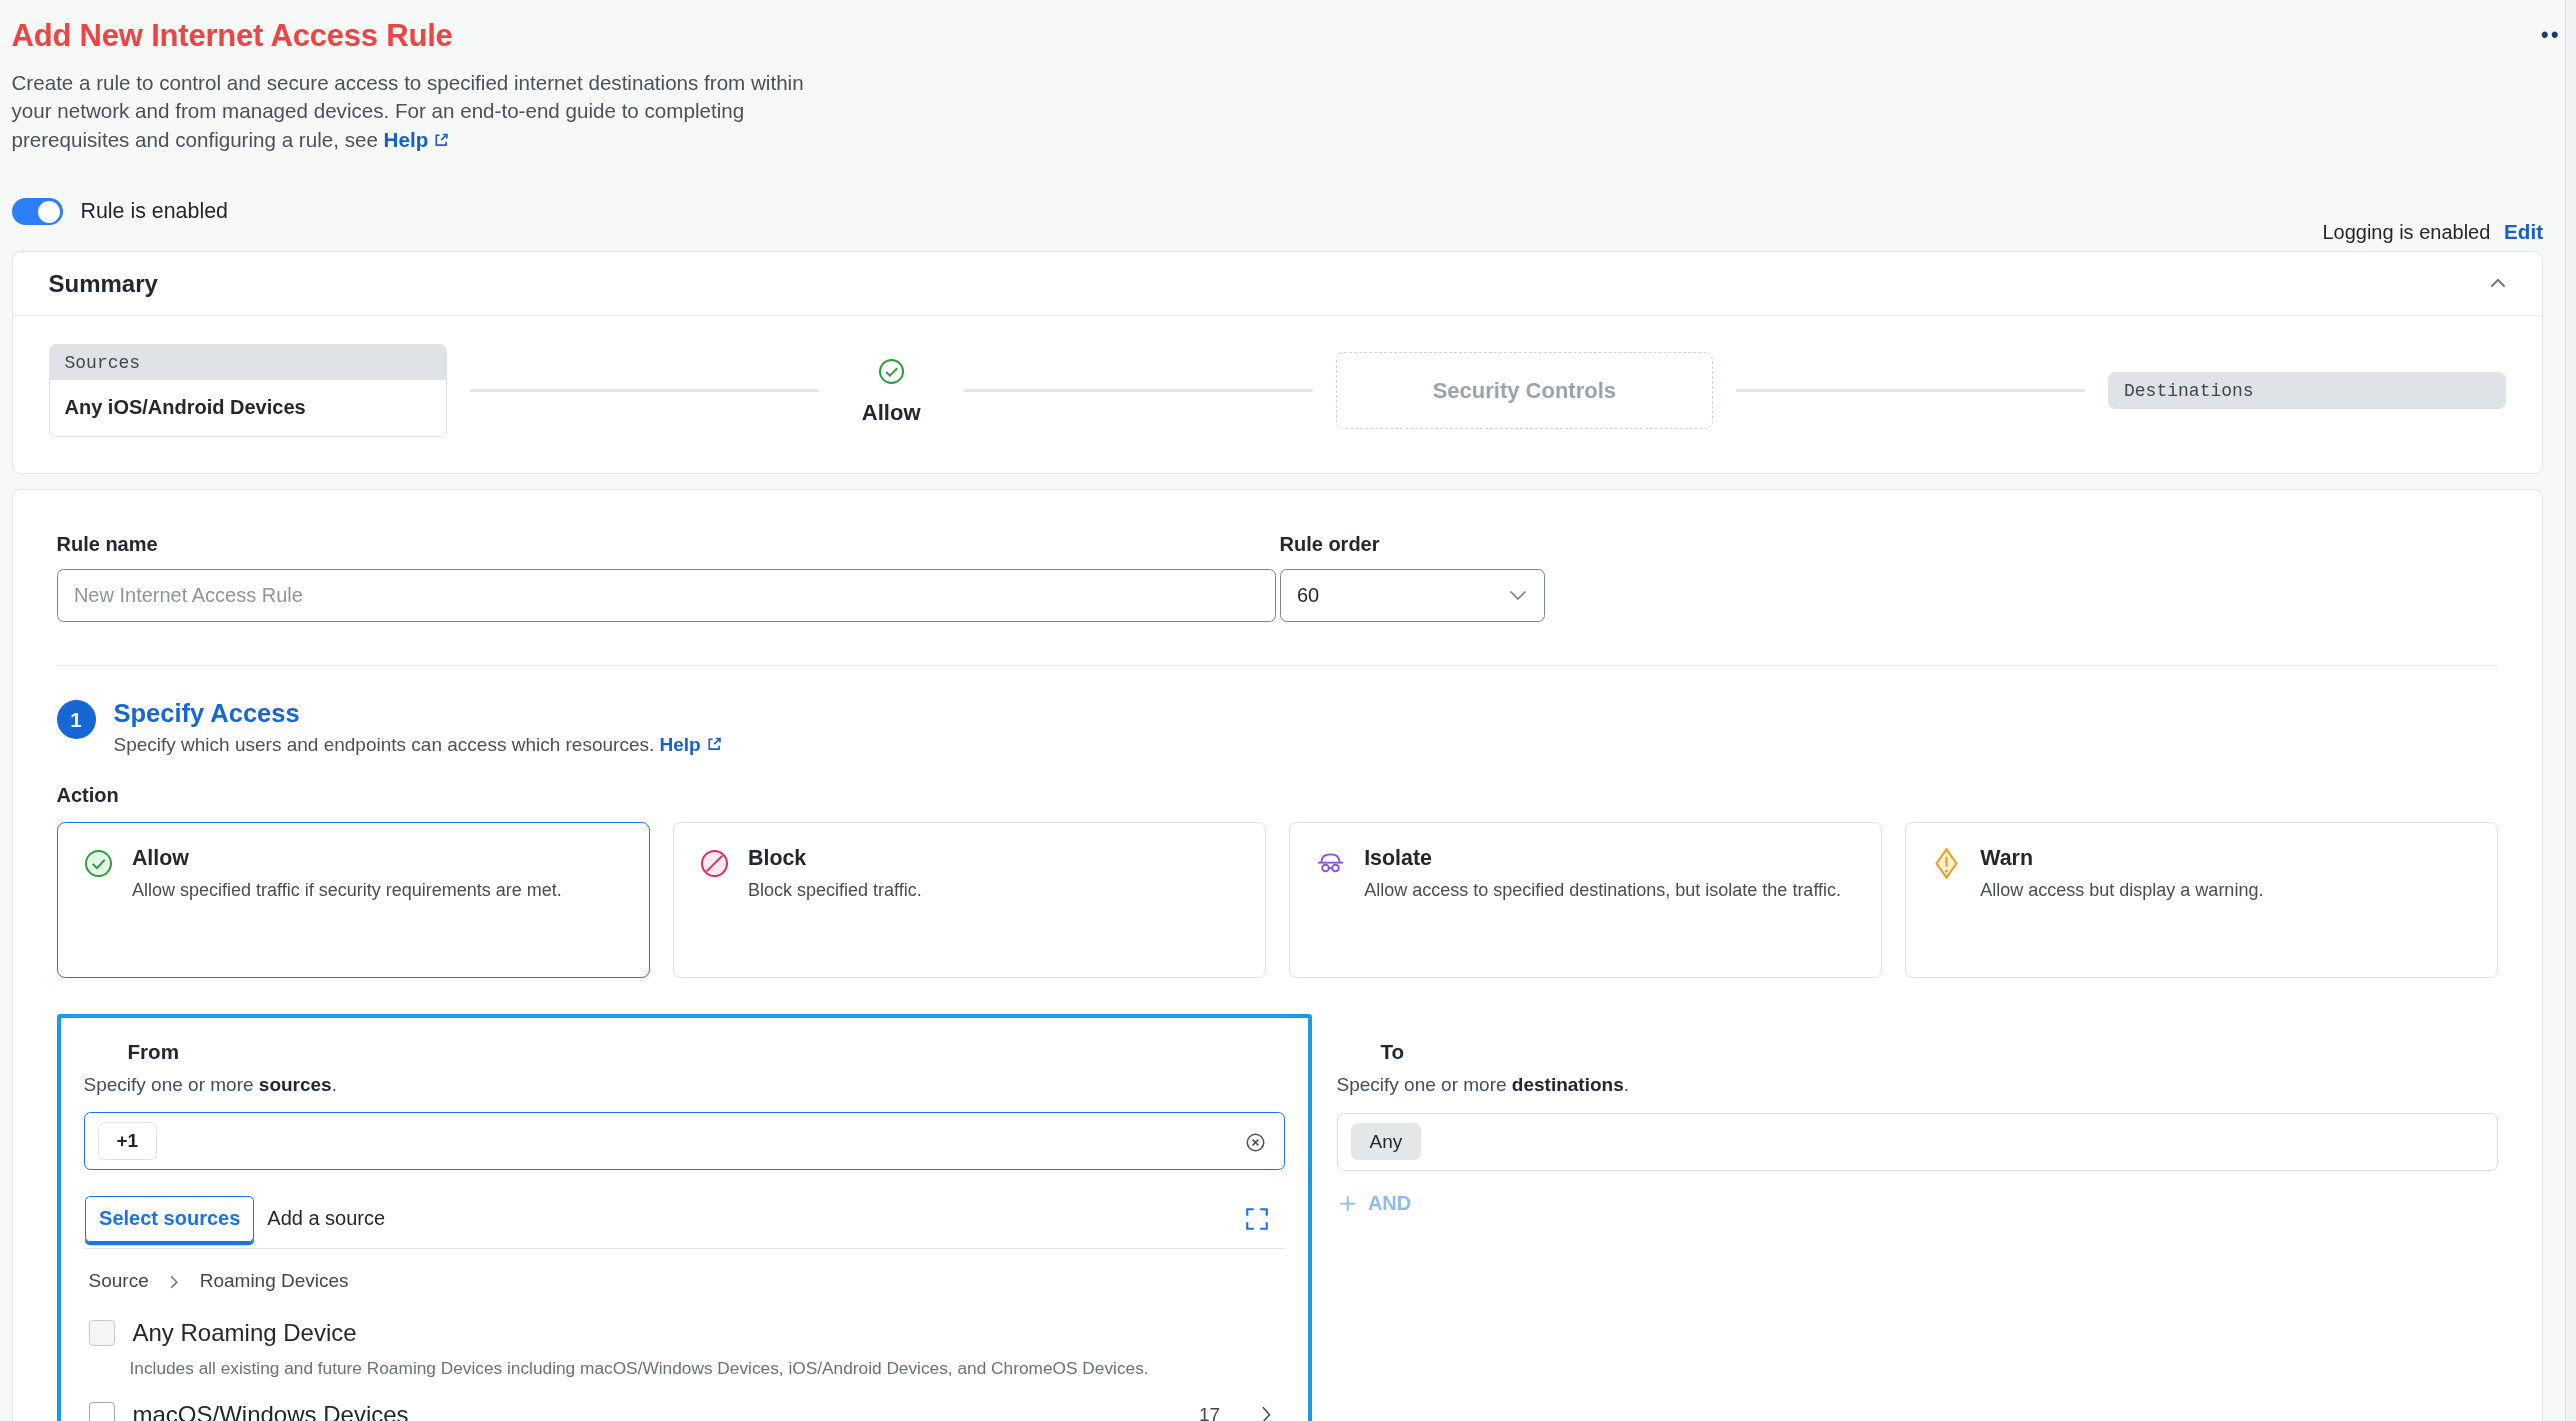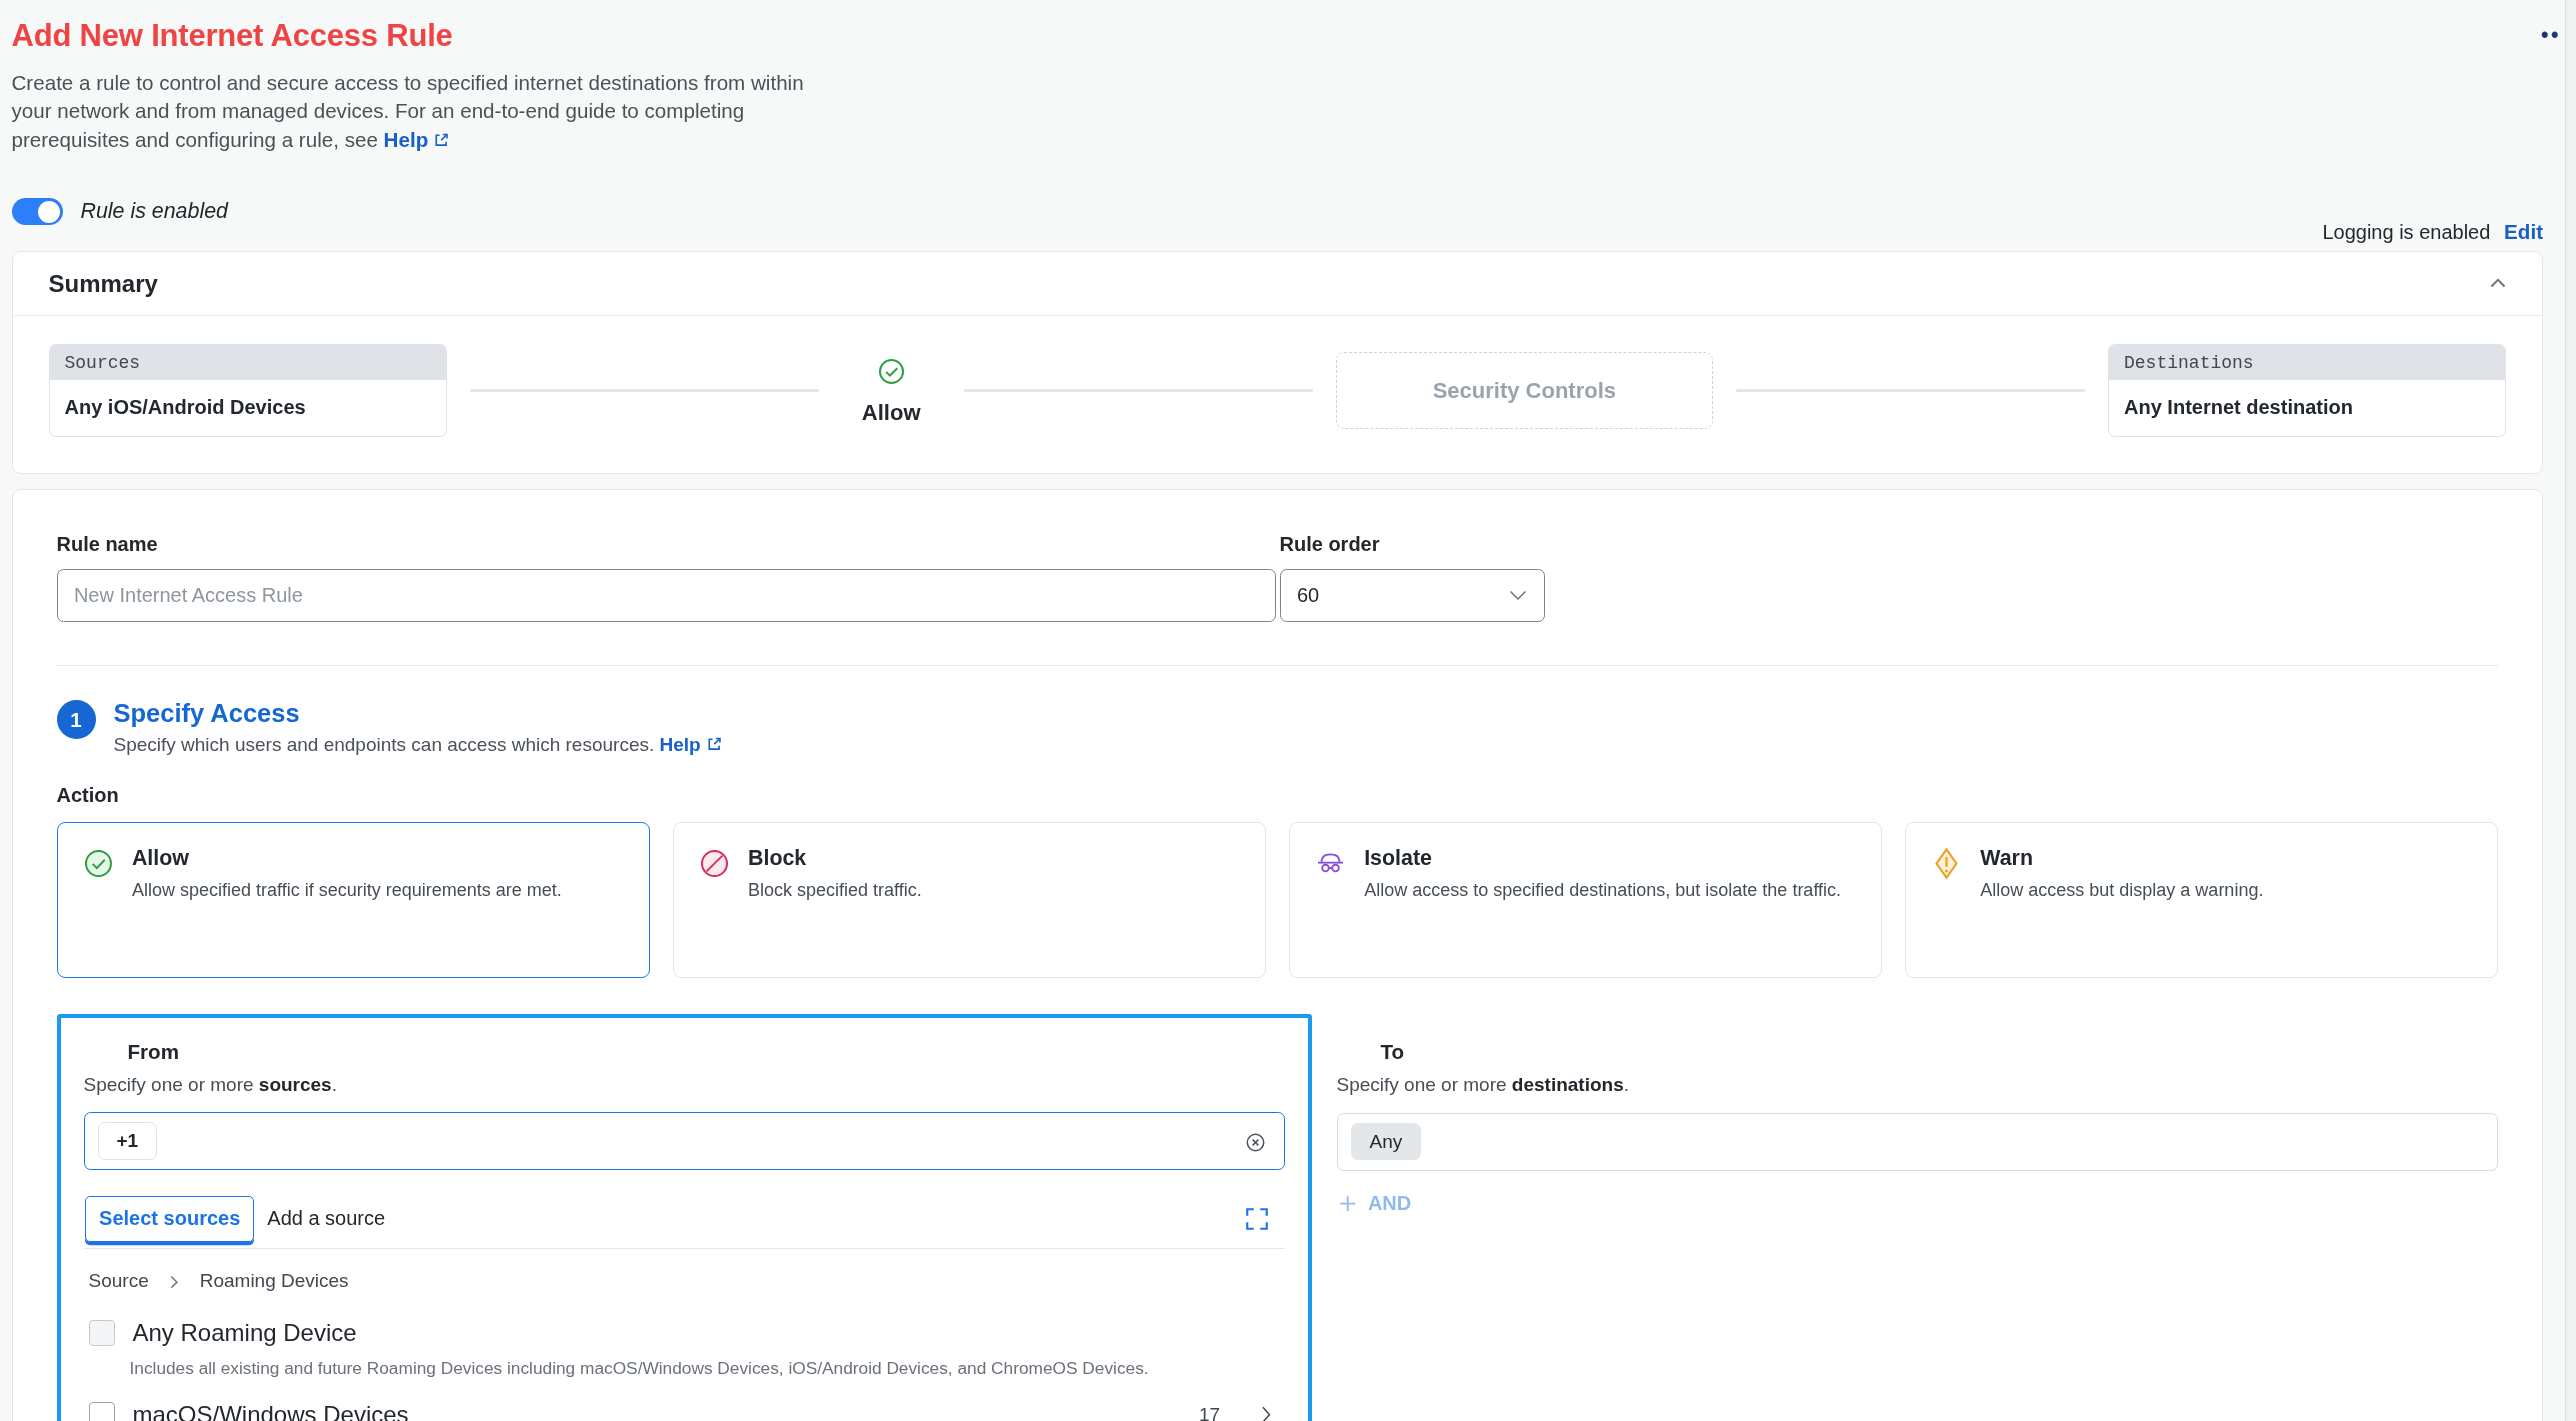--- a/index.html
+++ b/index.html
@@ -25,21 +25,21 @@
   }
   .link { color:#175fc9; font-weight:bold; text-decoration:none; cursor:pointer; }
   .ext-ico { display:inline-block; width:16.4px; height:16.4px; vertical-align:-1.6px; margin-left:5px; }
   .ext-ico svg { display:block; }
 
   
   .enable-row {
     display:flex; align-items:center; justify-content:space-between;
     padding:0 33px 0 11.5px; margin-top:33px; height:49px;
   }
-  .enable-left { display:flex; align-items:center; gap:18px;font-style:italic; }
+  .enable-left { display:flex; align-items:center; gap:18px; }
   .toggle {
     width:51px; height:27px; border-radius:14px; background:#2d7ff9;
     position:relative; cursor:pointer; flex:none;
   }
   .toggle .knob {
     position:absolute; top:2.5px; left:26px; width:22px; height:22px;
     border-radius:50%; background:#fff;
   }
   .enable-label { font-size:21.4px; color:#23282e; }
   .enable-right { font-size:20px; color:#23282e;margin-top:40px; }
@@ -239,21 +239,20 @@
             <circle cx="20" cy="20" r="14" stroke="#2e9e3e" stroke-width="2.4"></circle>
             <path d="M13.5 20.5l4.5 4.5 9-9" stroke="#2e9e3e" stroke-width="2.4" fill="none"></path>
           </svg></span>
       <div class="act-name">Allow</div>
     </div>
     <div class="sum-line"></div>
     <div class="sum-ctrl">Security Controls</div>
     <div class="sum-line"></div>
     <div class="sum-box">
       <div class="sum-box-head">Destinations</div>
-      <div class="sum-box-body">Any Internet destination</div>
     </div>
   </div>
 </div>
 
 <div class="card form-card">
 
   <div class="form-row">
     <div>
       <label class="field-label">Rule name</label>
       <input class="text-input" type="text" placeholder="New Internet Access Rule" style="">

